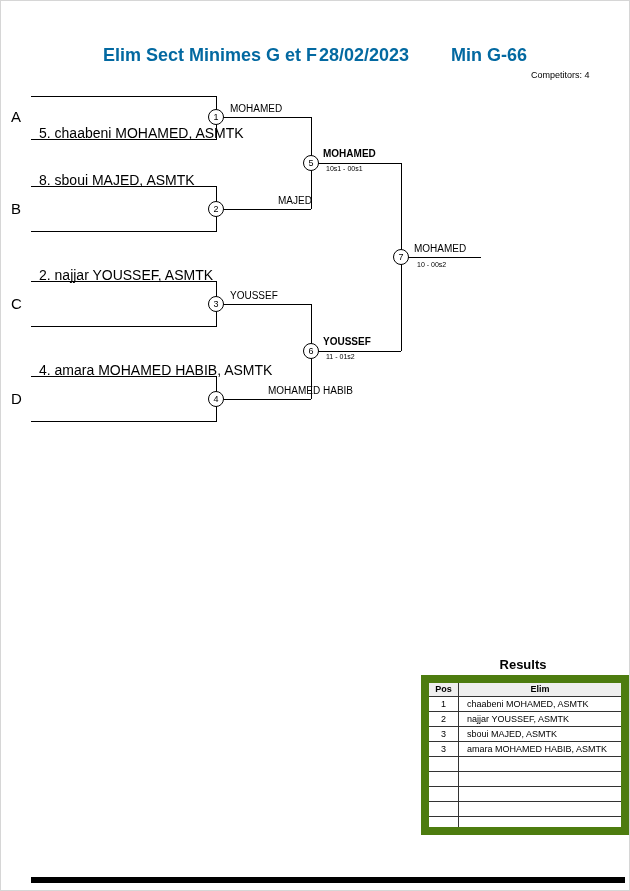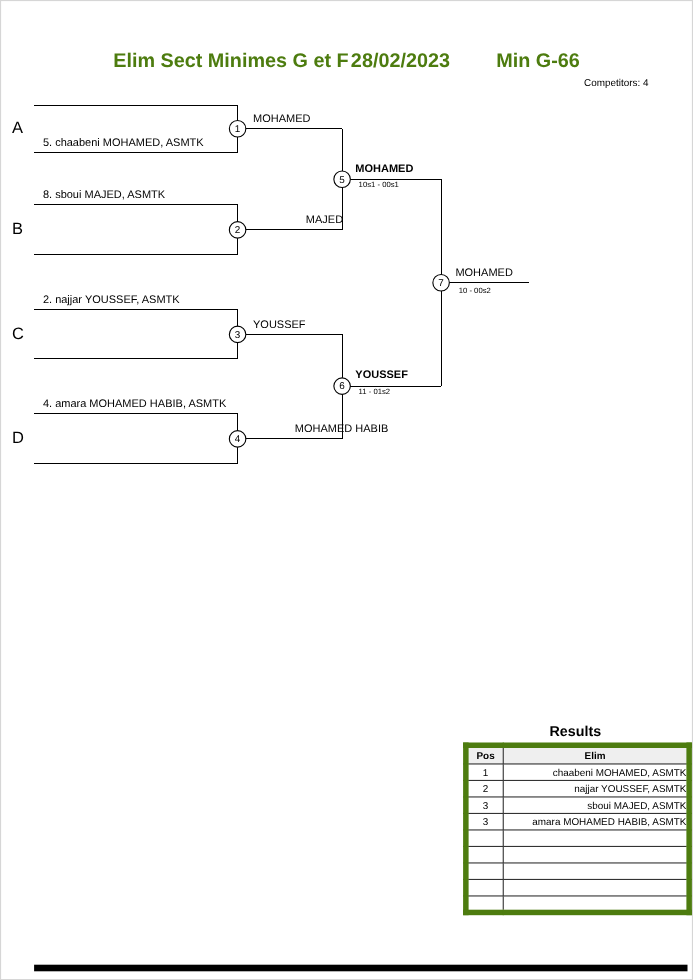--- a/index.html
+++ b/index.html
@@ -13,60 +13,60 @@
     width:630px; height:891px;
     background:#ffffff;
     border:1px solid #d6d6d6;
     overflow:hidden;
     margin:0 auto;
   }
   .abs { position:absolute; }
   .title-row {
     position:absolute; top:44px; left:0; right:0;
     display:flex; justify-content:center; align-items:flex-start;
-    font-size:18px; font-weight:bold; color:#4d7c0f;
+    font-size:18px; font-weight:bold; color:#0369a1;
     white-space:pre;
   }
   .title-date { margin-left:2px; }
   .title-cat  { margin-left:42px; }
   .competitors { font-size:9px; color:#000; }
   svg.bracket { position:absolute; left:0; top:0; }
   .slot-letter { font-size:15px; color:#000; line-height:18px; }
-  .name-label  { font-size:10px; color:#000; white-space:nowrap; }
+  .name-label  { font-size:14px; color:#000; white-space:nowrap; }
   .winner-label { font-size:10px; color:#000; white-space:nowrap; }
   .winner-bold  { font-weight:bold; }
   .score-label  { font-size:7px; color:#000; white-space:nowrap; }
   .match-circle {
     position:absolute;
     width:16px; height:16px;
     border:1px solid #000; border-radius:50%;
     background:#fff;
     font-size:9px; line-height:14px; text-align:center; color:#000;
   }
   .results-title {
     position:absolute; left:420px; top:656px; width:204px;
     text-align:center; font-size:13px; font-weight:bold; color:#000;
   }
   table.results {
     position:absolute; left:420px; top:674px;
     border-collapse:collapse;
-    border:5px solid #4d7c0f;
+    border:8px solid #4d7c0f;
     background:#fff;
   }
   table.results th, table.results td {
     border:1px solid #333;
     font-size:9px; height:15px;
     color:#000;
   }
   table.results th {
     background:#efefef; font-weight:bold; text-align:center;
     height:17px;
   }
   td.pos-cell { width:34px; text-align:center; }
-  td.name-cell { width:170px; text-align:right; padding-left:19px; }
+  td.name-cell { width:170px; text-align:left; padding-left:8px; }
   th.name-col { width:170px; }
   .footer-bar {
     position:absolute; left:30px; top:876px;
     width:594px; height:6px; background:#000;
   }
 </style>
 </head>
 <body>
 
 <div class="page">

